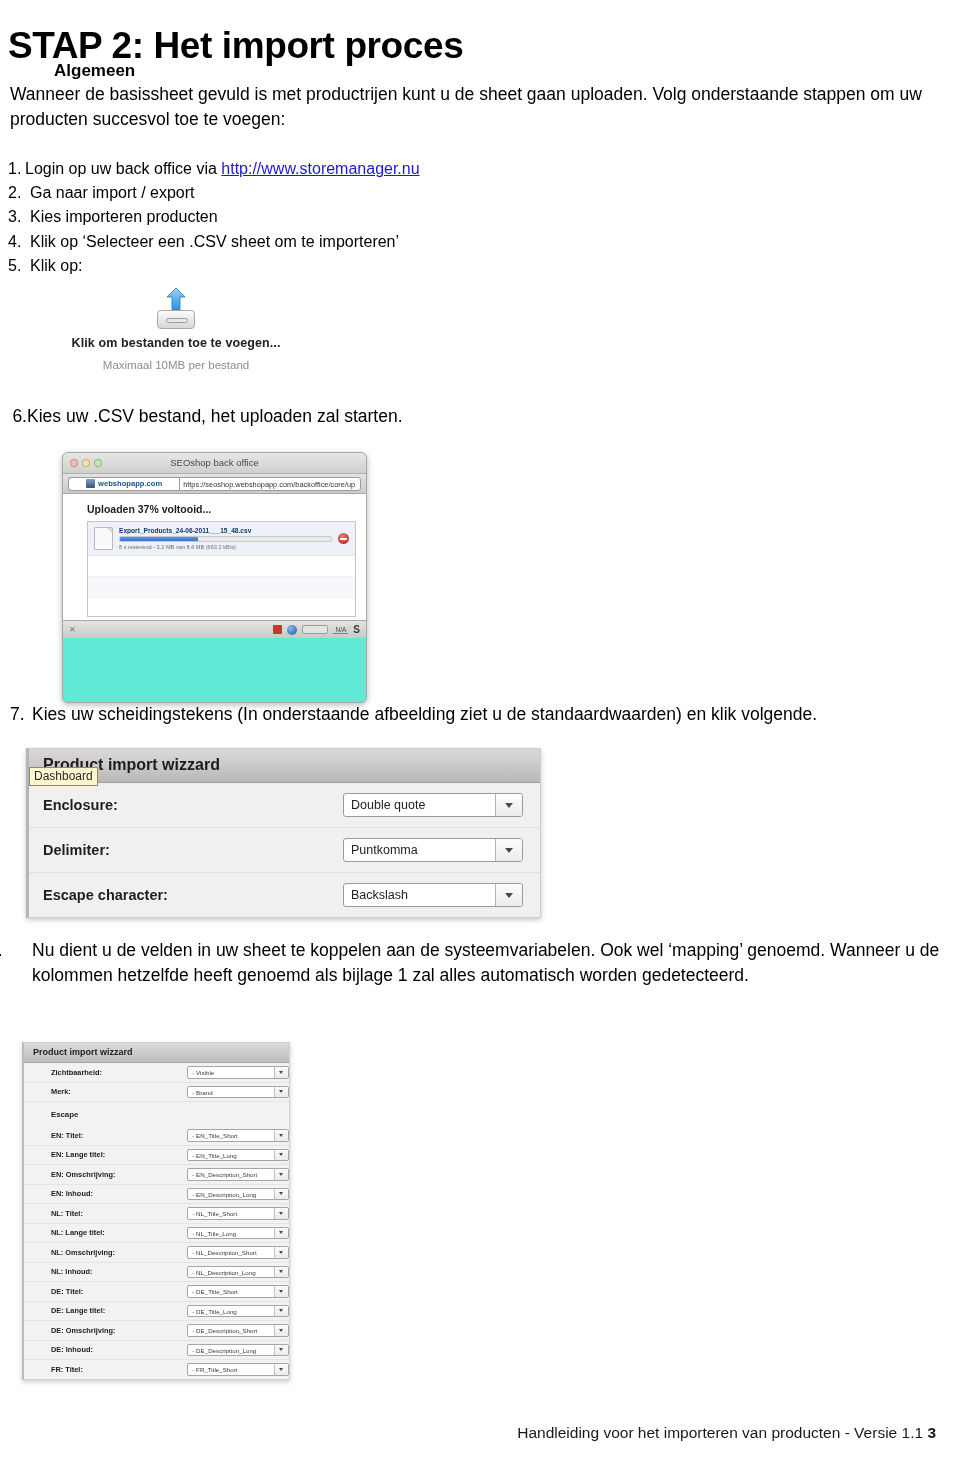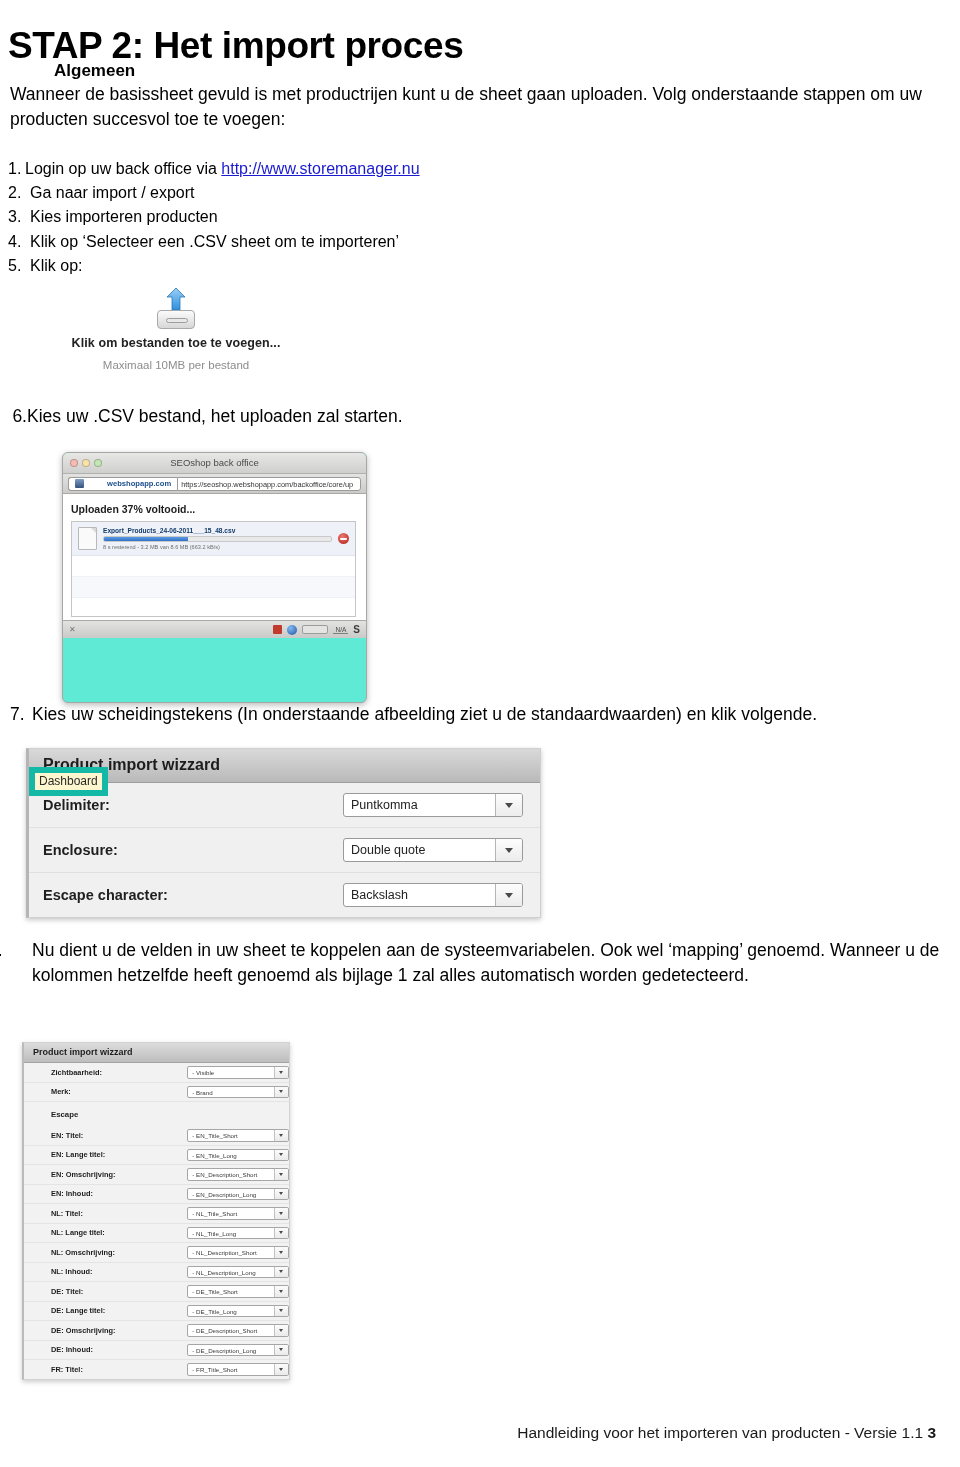--- a/index.html
+++ b/index.html
@@ -206,23 +206,22 @@
     box-sizing: border-box;
   }
   .url-badge {
     display: flex;
     align-items: center;
     background: #fff;
     border: 1px solid #9b9b9b;
     border-right: none;
     border-radius: 3px 0 0 3px;
     height: 14px;
-    padding: 0 6px;
-    box-sizing: border-box;
-    gap: 20px;
+    padding: 0 17px;
+    box-sizing: border-box;
   }
   .url-favicon {
     width: 9px;
     height: 9px;
     background: linear-gradient(#7d9fc4, #36527a);
     border-radius: 1px;
     margin-right: 3px;
   }
   .url-domain {
     font-size: 7.6px;
@@ -240,21 +239,21 @@
     font-size: 7.4px;
     color: #333;
     padding: 0 3px;
     overflow: hidden;
     white-space: nowrap;
     box-sizing: border-box;
   }
   .mac-content {
     background: #fff;
     height: 126px;
-    padding: 9px 10px 0 8px;
+    padding: 9px 10px 0 24px;
     box-sizing: border-box;
   }
   .upl-head {
     font-size: 10.5px;
     font-weight: bold;
     color: #1d1d1d;
     margin-bottom: 6px;
   }
   .upl-list {
     border: 1px solid #c5c5c5;
@@ -389,21 +388,21 @@
     color: #1c1c1c;
     line-height: 32px;
     padding-left: 14px;
     box-sizing: border-box;
   }
   .dash-tip {
     position: absolute;
     left: 29px;
     top: 767px;
     background: #fdf6cf;
-    border: 6px solid #14b8a6;
+    border: 1px solid #14b8a6;
     font-size: 12px;
     color: #2a2a2a;
     padding: 1px 4px;
     line-height: 15px;
   }
   .wizA-row {
     height: 45px;
     display: flex;
     align-items: center;
     padding: 0 0 0 14px;
@@ -632,30 +631,30 @@
     </div>
   </div>
 
   <div class="para" style="left:10px; top:702px;">
     <span class="para-num">7.</span><span>Kies uw scheidingstekens (In onderstaande afbeelding ziet u de standaardwaarden) en klik volgende.</span>
   </div>
 
   <div class="wizA">
     <div class="wizA-head">Product import wizzard</div>
     <div class="wizA-row">
-      <div class="wizA-label">Delimiter:</div>
+      <div class="wizA-label">Enclosure:</div>
       <div class="sel">
-        <div class="sel-val">Puntkomma</div>
+        <div class="sel-val">Double quote</div>
         <div class="sel-btn"></div>
       </div>
     </div>
     <div class="wizA-row">
-      <div class="wizA-label">Enclosure:</div>
+      <div class="wizA-label">Delimiter:</div>
       <div class="sel">
-        <div class="sel-val">Double quote</div>
+        <div class="sel-val">Puntkomma</div>
         <div class="sel-btn"></div>
       </div>
     </div>
     <div class="wizA-row">
       <div class="wizA-label">Escape character:</div>
       <div class="sel">
         <div class="sel-val">Backslash</div>
         <div class="sel-btn"></div>
       </div>
     </div>

